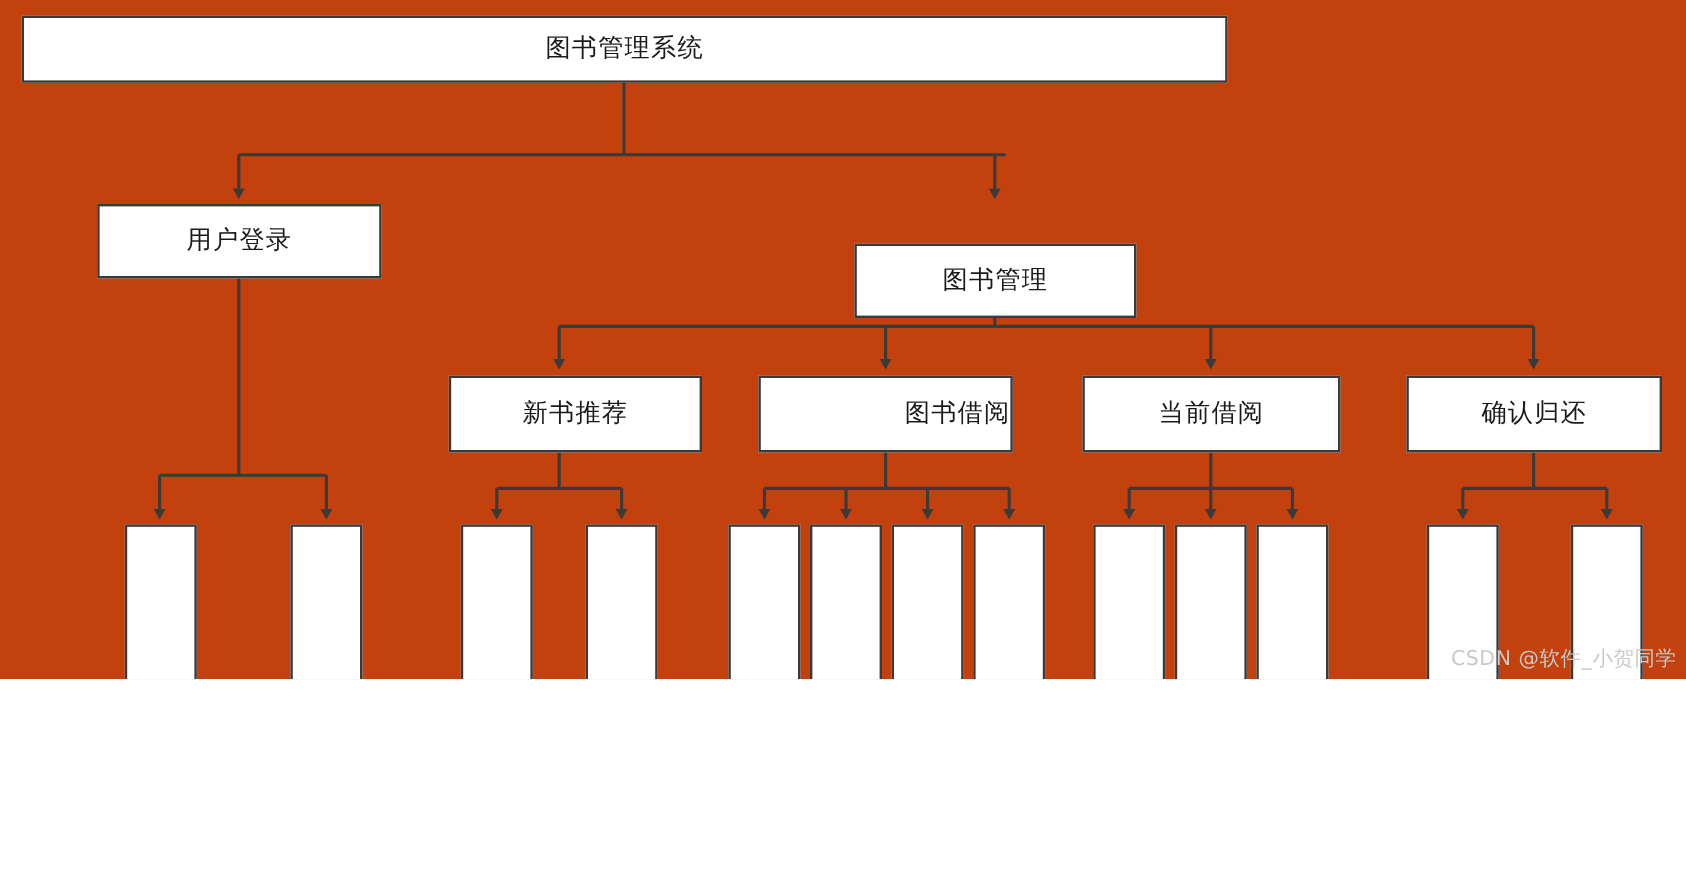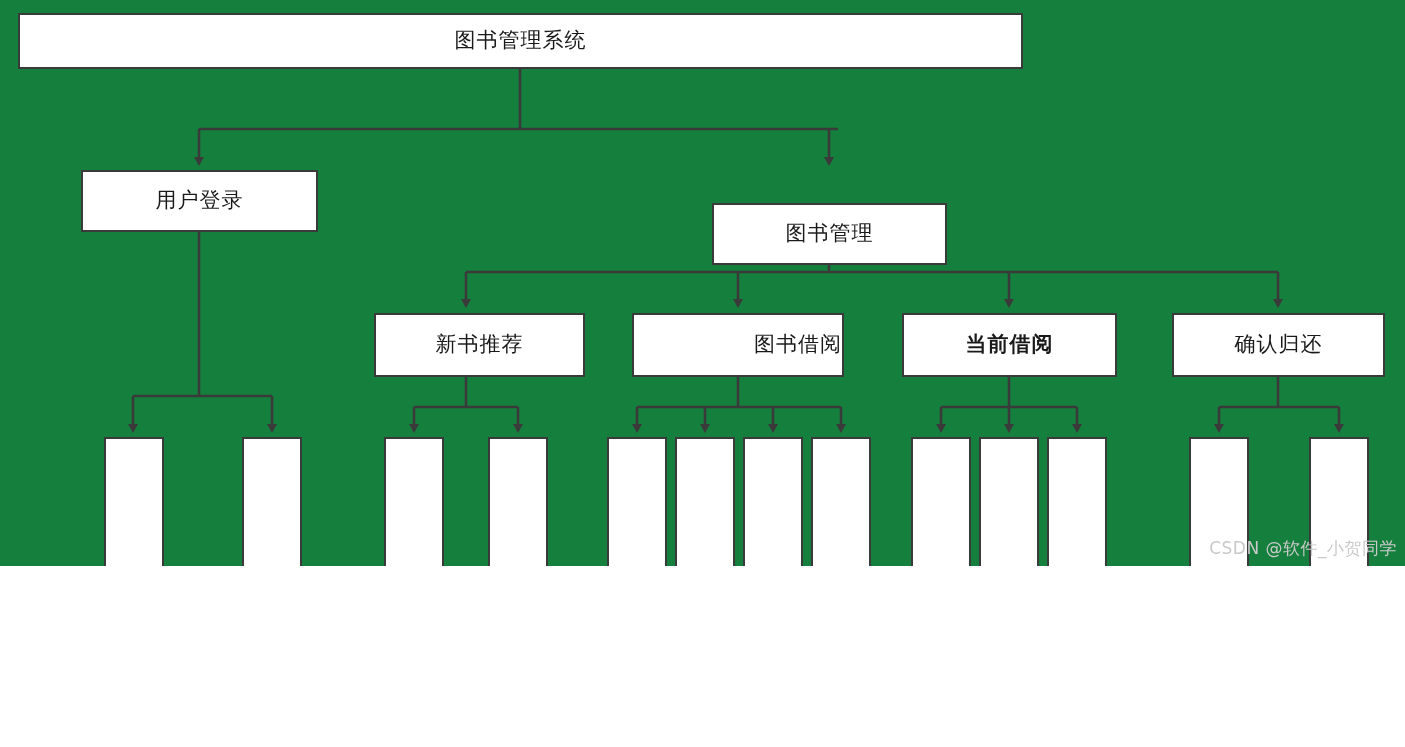--- a/index.html
+++ b/index.html
@@ -7,21 +7,21 @@
     padding: 0;
     background: #ffffff;
   }
   body {
     font-family: "DejaVu Sans", "Liberation Sans", sans-serif;
   }
   #canvas {
     position: relative;
     width: 1405px;
     height: 566px;
-    background: #15803d;
+    background: #c2410c;
     overflow: hidden;
   }
   svg#wires {
     position: absolute;
     left: 0;
     top: 0;
     width: 1405px;
     height: 747px;
   }
   .node {
@@ -131,21 +131,21 @@
   <div class="node horiz" style="left:712px; top:170px; width:235px; height:62px;margin-top:33px;">
     <span class="lbl">图书管理</span>
   </div>
 
   <div class="node horiz" style="left:362px; top:313px; width:211px; height:64px;margin-left:12px;">
     <span class="lbl">新书推荐</span>
   </div>
   <div class="node horiz" style="left:632px; top:313px; width:212px; height:64px;justify-content:flex-end;">
     <span class="lbl">图书借阅</span>
   </div>
-  <div class="node horiz" style="left:902px; top:313px; width:215px; height:64px;font-weight:bold;">
+  <div class="node horiz" style="left:902px; top:313px; width:215px; height:64px;">
     <span class="lbl">当前借阅</span>
   </div>
   <div class="node horiz" style="left:1172px; top:313px; width:213px; height:64px;">
     <span class="lbl">确认归还</span>
   </div>
 
   <div class="node vert" style="left:104px; top:437px; width:60px; height:297px;">
     <span class="lbl">用户登录</span>
   </div>
   <div class="node vert" style="left:242px; top:437px; width:60px; height:297px;">

